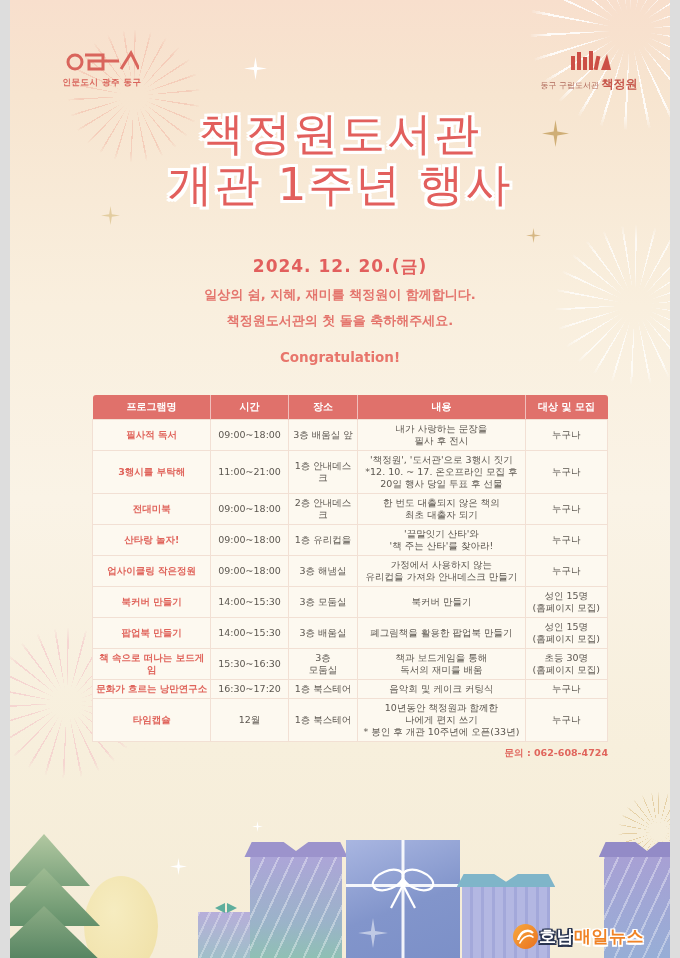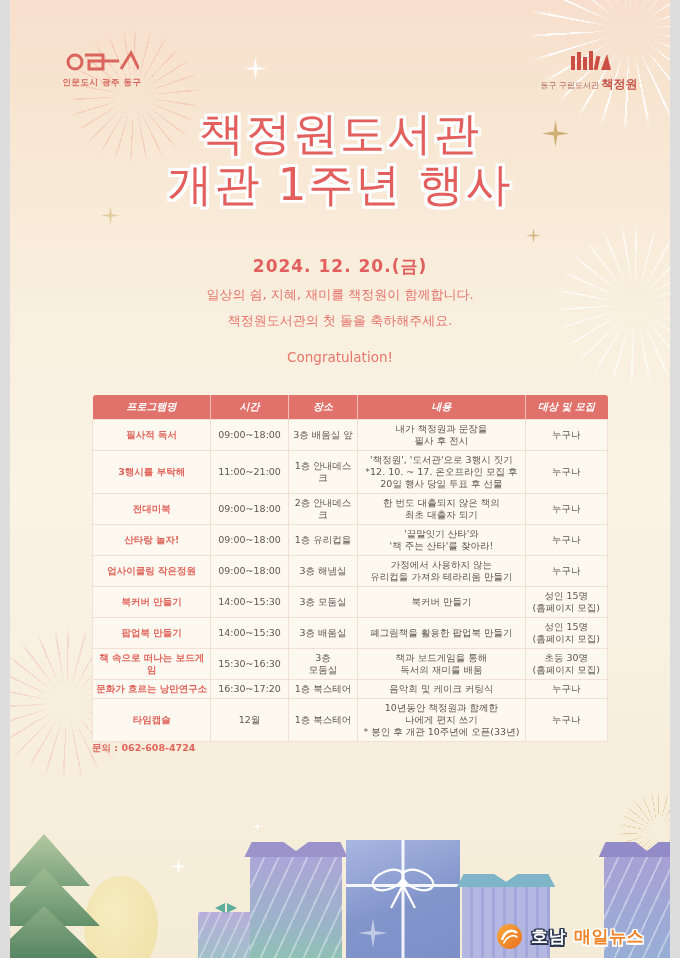--- a/index.html
+++ b/index.html
@@ -24,35 +24,35 @@
   .logo-right .txt b{font-size:12px;color:#c6554a;}
   
   .title{position:absolute;left:0;top:108px;width:100%;text-align:center;
     font-weight:400;font-size:45px;line-height:1.14;letter-spacing:2px;color:#e25f5d;
     text-shadow:-3px -3px 0 #fff,3px -3px 0 #fff,-3px 3px 0 #fff,3px 3px 0 #fff,
       -3px 0 0 #fff,3px 0 0 #fff,0 -3px 0 #fff,0 3px 0 #fff;}
   .date{position:absolute;left:0;top:226px;width:100%;text-align:center;
     font-weight:bold;font-size:17px;color:#e25f5d;letter-spacing:1px;margin-top:29px;}
   
   .intro{position:absolute;left:0;top:282px;width:100%;text-align:center;
-    color:#e4746c;font-weight:normal;font-size:13px;line-height:2.0;}
+    color:#e4746c;font-weight:bold;font-size:13px;line-height:2.0;}
   .congrats{position:absolute;left:0;top:349px;width:100%;text-align:center;
-    color:#e8756b;font-weight:normal;font-size:13.5px;}
+    color:#e8756b;font-weight:bold;font-size:13.5px;}
   
   .table-wrap{position:absolute;left:82px;top:395px;width:516px;}
   table{width:100%;border-collapse:collapse;table-layout:fixed;}
   col.c1{width:23%} col.c2{width:15%} col.c3{width:13.5%} col.c4{width:32.5%} col.c5{width:16%}
   th{background:#e0716b;color:#fff;font-size:10px;font-weight:bold;padding:5px 2px;
-     border-right:1px solid rgba(255,255,255,.55);font-style:italic;}
+     border-right:1px solid rgba(255,255,255,.55);}
   th:last-child{border-right:none;}
   th:first-child{border-radius:3px 0 0 0;} th:last-child{border-radius:0 3px 0 0;}
   td{background:#fdf9f0;color:#5c5750;font-size:9.5px;line-height:12px;text-align:center;
      padding:3px 2px;border:1px solid #f2e0d4;white-space:pre-line;vertical-align:middle;}
   td.program{color:#e0655c;font-weight:bold;}
-  .contact{font-size:9.5px;font-weight:bold;color:#e0655c;}
+  .contact{margin-top:5px;text-align:right;font-size:9.5px;font-weight:bold;color:#e0655c;}
   
   .scene{position:absolute;left:0;bottom:0;width:100%;height:140px;}
   .egg{position:absolute;left:74px;bottom:-18px;width:74px;height:100px;border-radius:50%;
        background:radial-gradient(ellipse at 40% 35%,#f6ecc0,#efdfa4);}
   .tree{position:absolute;left:-24px;bottom:-4px;}
   .gift{position:absolute;bottom:0;}
   .gift .lid{position:absolute;left:-6%;top:-13px;width:112%;height:15px;
      clip-path:polygon(0 100%,7% 0,38% 0,50% 60%,62% 0,93% 0,100% 100%);}
   .gift-b{left:240px;width:92px;height:103px;
      background:repeating-linear-gradient(115deg,rgba(255,255,255,.35) 0 2px,transparent 2px 13px),
@@ -71,21 +71,21 @@
   .bow-small{position:absolute;left:50%;top:-9px;width:22px;height:10px;transform:translateX(-50%);}
   .bow-small:before,.bow-small:after{content:"";position:absolute;top:0;width:0;height:0;
      border-top:5px solid transparent;border-bottom:5px solid transparent;}
   .bow-small:before{left:0;border-right:10px solid #5fae9d;}
   .bow-small:after{right:0;border-left:10px solid #5fae9d;}
   .gift-c{left:336px;width:114px;height:118px;
      background:linear-gradient(160deg,#a9b6e1 0%,#8295cb 55%,#7c90c8 100%);}
   .gift-c .ribbon-v{position:absolute;left:50%;top:0;width:3px;height:100%;background:rgba(255,255,255,.9);transform:translateX(-50%);}
   .gift-c .ribbon-h{position:absolute;left:0;top:44px;width:100%;height:3px;background:rgba(255,255,255,.9);}
   
-  .news{position:absolute;right:26px;bottom:8px;display:flex;align-items:center;gap:8px;}
+  .news{position:absolute;right:26px;bottom:8px;display:flex;align-items:center;gap:0;}
   .news .t1{font-size:17px;font-weight:800;color:#fff;letter-spacing:.5px;
     text-shadow:-1.5px -1.5px 0 #2a3550,1.5px -1.5px 0 #2a3550,-1.5px 1.5px 0 #2a3550,1.5px 1.5px 0 #2a3550,0 -1.5px 0 #2a3550,0 1.5px 0 #2a3550,-1.5px 0 0 #2a3550,1.5px 0 0 #2a3550;}
   .news .t2{font-size:17px;font-weight:800;color:#f08326;letter-spacing:.5px;
     text-shadow:-1.5px -1.5px 0 #fff,1.5px -1.5px 0 #fff,-1.5px 1.5px 0 #fff,1.5px 1.5px 0 #fff,0 -1.5px 0 #fff,0 1.5px 0 #fff,-1.5px 0 0 #fff,1.5px 0 0 #fff;}
 </style>
 </head>
 <body>
 
 <div class="poster">
 
@@ -159,21 +159,21 @@
             <th>장소</th>
             <th>내용</th>
             <th>대상 및 모집</th>
           </tr>
         </thead>
       <tbody id="tbody">
           <tr>
             <td class="program">필사적 독서</td>
             <td>09:00~18:00</td>
             <td>3층 배움실 앞</td>
-            <td>내가 책정원과 문장을
+            <td>내가 사랑하는 문장을
 필사 후 전시</td>
             <td>누구나</td>
           </tr>
           <tr>
             <td class="program">3행시를 부탁해</td>
             <td>11:00~21:00</td>
             <td>1층 안내데스크</td>
             <td>'책정원', '도서관'으로 3행시 짓기
 *12. 10. ~ 17. 온오프라인 모집 후
 20일 행사 당일 투표 후 선물</td>
@@ -193,21 +193,21 @@
             <td>1층 유리컵을</td>
             <td>'끝말잇기 산타'와
 '책 주는 산타'를 찾아라!</td>
             <td>누구나</td>
           </tr>
           <tr>
             <td class="program">업사이클링 작은정원</td>
             <td>09:00~18:00</td>
             <td>3층 해냄실</td>
             <td>가정에서 사용하지 않는
-유리컵을 가져와 테라리움 만들기</td>
+유리컵을 가져와 안내데스크 만들기</td>
             <td>누구나</td>
           </tr>
           <tr>
             <td class="program">북커버 만들기</td>
             <td>14:00~15:30</td>
             <td>3층 모둠실</td>
             <td>북커버 만들기</td>
             <td>성인 15명
 (홈페이지 모집)</td>
           </tr>

